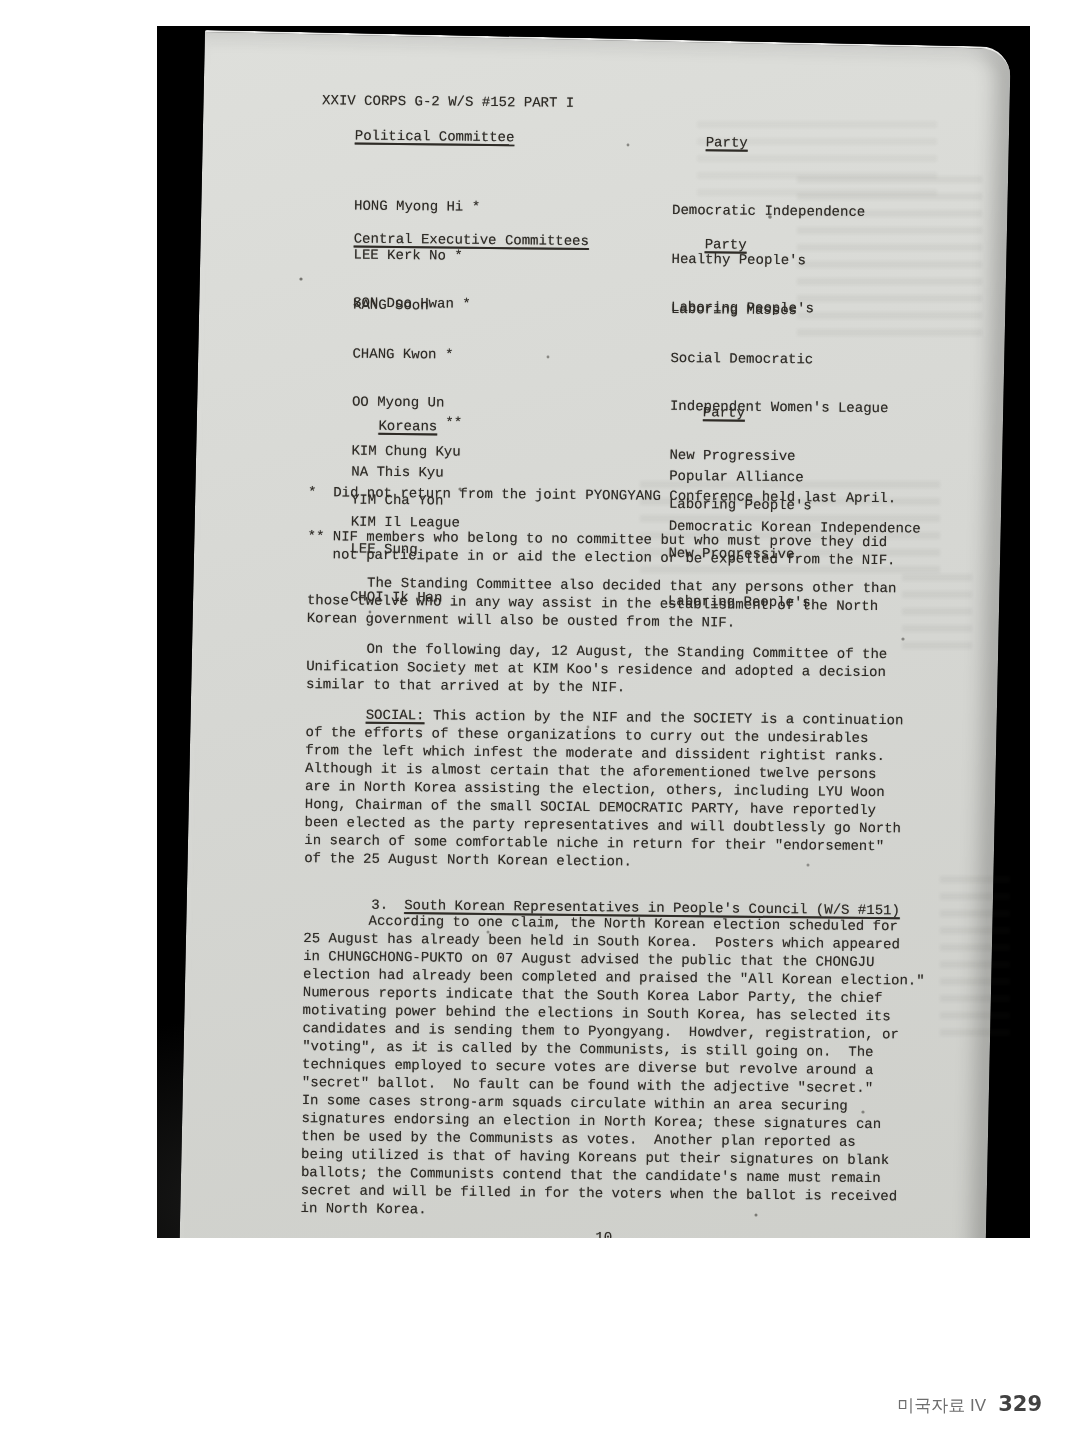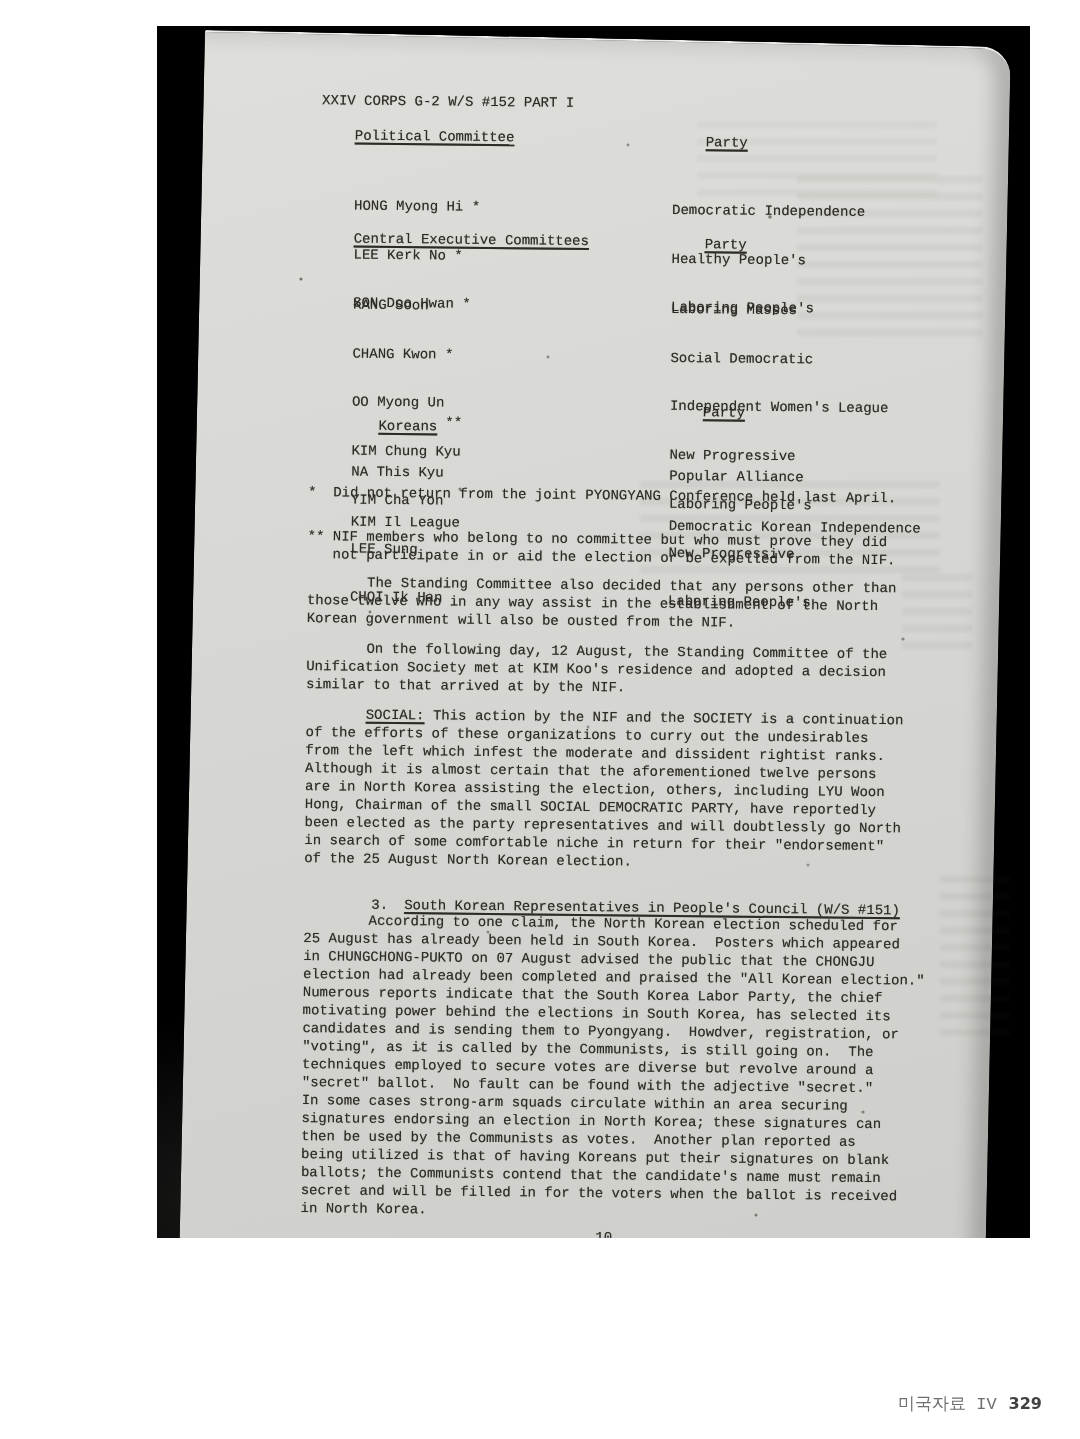--- a/index.html
+++ b/index.html
@@ -63,22 +63,22 @@
   .stamp-title{font-family:"Liberation Serif","DejaVu Serif",serif;font-weight:bold;
                font-size:16px;letter-spacing:2.5px;color:#1d1d1d;line-height:18px;}
   .stamp-line{display:flex;align-items:baseline;margin-top:1px;}
   .stamp-auth{font-family:"Liberation Serif","DejaVu Serif",serif;font-size:14px;color:#222;}
   .stamp-hand{font-family:"DejaVu Serif",serif;font-style:italic;font-weight:bold;
               font-size:17px;letter-spacing:1.5px;color:#17171a;margin-left:3px;
               border-bottom:1.6px solid #17171a;transform:skewX(-6deg);}
 
   
   .footer{position:absolute;top:1392px;right:38px;display:flex;align-items:baseline;}
-  .footer-label{font-family:Liberation Mono, monospace;font-size:17px;color:#6e6e6e;}
-  .footer-page{font-family:"DejaVu Sans","Liberation Sans",sans-serif;font-size:16px;
+  .footer-label{font-family:Liberation Sans, sans-serif;font-size:17px;color:#6e6e6e;}
+  .footer-page{font-family:"DejaVu Sans","Liberation Sans",sans-serif;font-size:21px;
                font-weight:bold;color:#414141;margin-left:12px;}
 </style>
 </head>
 <body>
 
 <div class="scan">
   <div class="paper"></div>
 
   <div class="ghost g1"></div>
   <div class="ghost g2"></div>

